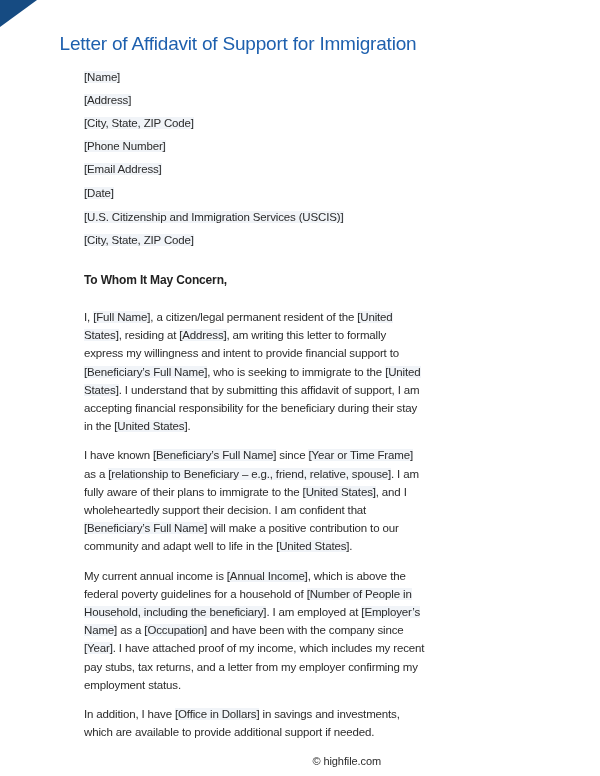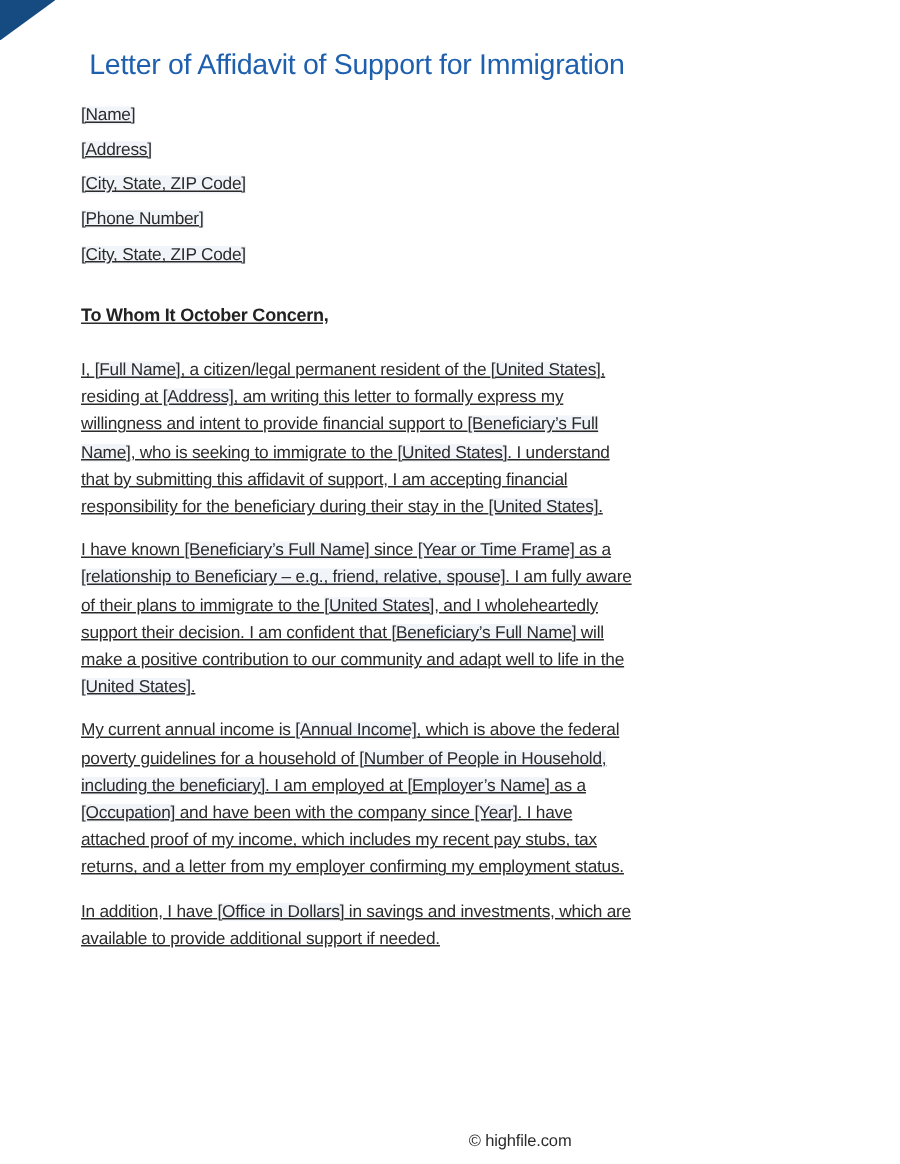--- a/index.html
+++ b/index.html
@@ -22,24 +22,23 @@
   .title {
     margin: 30px 40px 0 40px;
     text-align: center;
     font-size: 19px;
     line-height: 27px;
     font-weight: normal;
     letter-spacing: -0.2px;
     color: var(--accent, #1E60AE);
   }
   .content {
-    padding: 0 50px 0 54px;
+    padding: 0 50px 0 84px;
     font-size: 11.5px;
     letter-spacing: -0.15px;
-    text-decoration: underline;
   }
   .ph-line { line-height: 19px; margin-bottom: 4px; }
   .sender-block { margin-top: 11px; }
   .date-wrap { margin-top: 5px; }
   .recipient-block { margin-top: 5px; }
   .subject { margin-top: 12px; line-height: 19px; }
   .salutation {
     margin-top: 21px;
     font-size: 12px;
     font-weight: bold;
@@ -66,29 +65,34 @@
 
   <h1 class="title">Letter of Affidavit of Support for Immigration</h1>
 
   <div class="content">
 
     <div class="sender-block">
         <div class="ph-line"><span class="hl">[Name]</span></div>
         <div class="ph-line"><span class="hl">[Address]</span></div>
         <div class="ph-line"><span class="hl">[City, State, ZIP Code]</span></div>
         <div class="ph-line"><span class="hl">[Phone Number]</span></div>
+        <div class="ph-line"><span class="hl">[Email Address]</span></div>
       </div>
 
+    <div class="date-wrap ph-line">
+      <span class="hl">[Date]</span>
+    </div>
 
     <div class="recipient-block">
+        <div class="ph-line"><span class="hl">[U.S. Citizenship and Immigration Services (USCIS)]</span></div>
         <div class="ph-line"><span class="hl">[City, State, ZIP Code]</span></div>
       </div>
 
 
-    <div class="salutation">To Whom It October Concern,</div>
+    <div class="salutation">To Whom It May Concern,</div>
 
     <div class="paras">
       <p class="para"><span>I, </span><span class="hl">[Full Name]</span><span>, a citizen/legal permanent resident of the </span><span class="hl">[United States]</span><span>, residing at </span><span class="hl">[Address]</span><span>, am writing this letter to formally express my willingness and intent to provide financial support to </span><span class="hl">[Beneficiary’s Full Name]</span><span>, who is seeking to immigrate to the </span><span class="hl">[United States]</span><span>. I understand that by submitting this affidavit of support, I am accepting financial responsibility for the beneficiary during their stay in the </span><span class="hl">[United States]</span><span>.</span></p>
       <p class="para"><span>I have known </span><span class="hl">[Beneficiary’s Full Name]</span><span> since </span><span class="hl">[Year or Time Frame]</span><span> as a </span><span class="hl">[relationship to Beneficiary – e.g., friend, relative, spouse]</span><span>. I am fully aware of their plans to immigrate to the </span><span class="hl">[United States]</span><span>, and I wholeheartedly support their decision. I am confident that </span><span class="hl">[Beneficiary’s Full Name]</span><span> will make a positive contribution to our community and adapt well to life in the </span><span class="hl">[United States]</span><span>.</span></p>
       <p class="para"><span>My current annual income is </span><span class="hl">[Annual Income]</span><span>, which is above the federal poverty guidelines for a household of </span><span class="hl">[Number of People in Household, including the beneficiary]</span><span>. I am employed at </span><span class="hl">[Employer’s Name]</span><span> as a </span><span class="hl">[Occupation]</span><span> and have been with the company since </span><span class="hl">[Year]</span><span>. I have attached proof of my income, which includes my recent pay stubs, tax returns, and a letter from my employer confirming my employment status.</span></p>
       <p class="para"><span>In addition, I have </span><span class="hl">[Office in Dollars]</span><span> in savings and investments, which are available to provide additional support if needed.</span></p>
     </div>
   </div>
 
   <div class="footer">© highfile.com</div>

